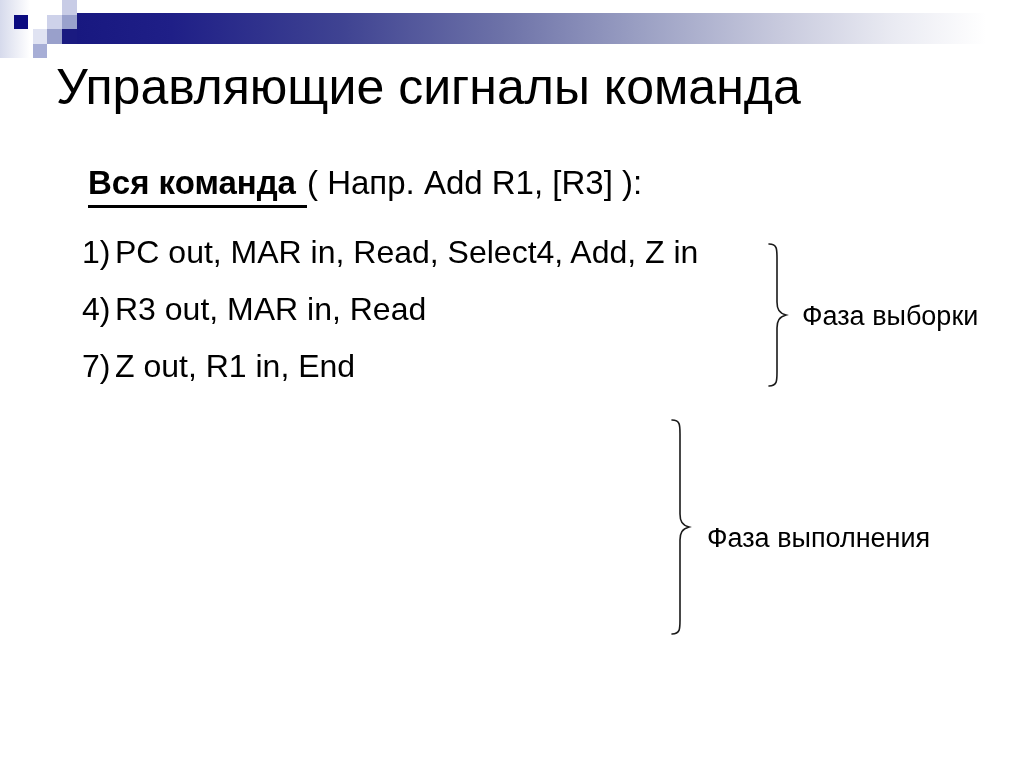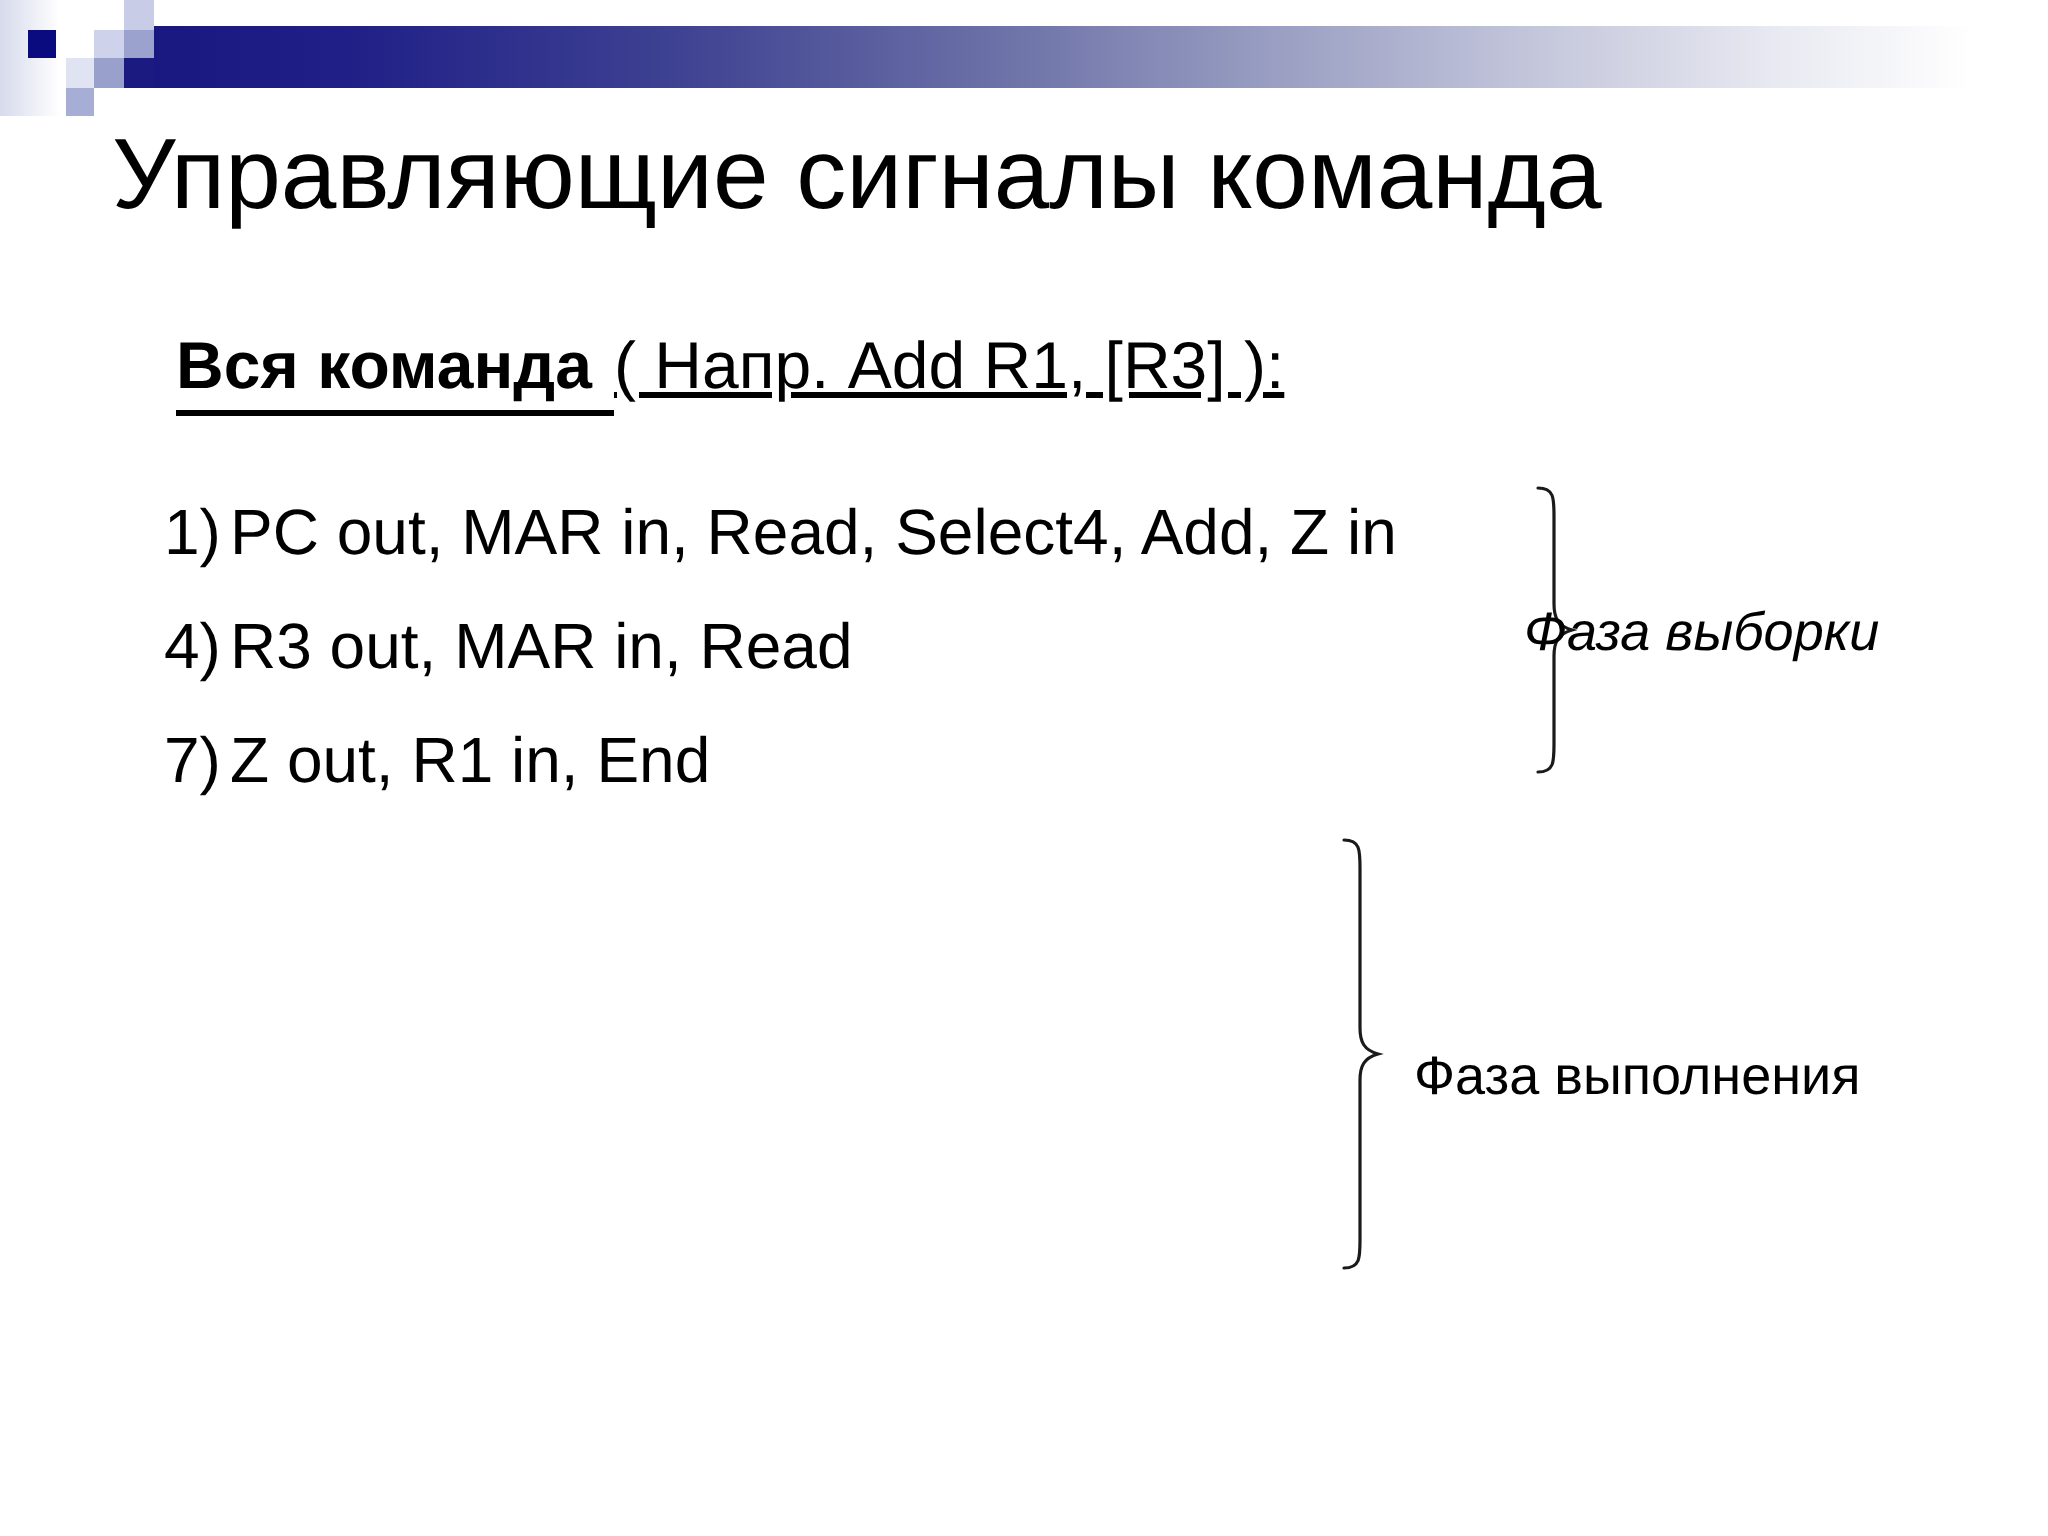--- a/index.html
+++ b/index.html
@@ -33,45 +33,45 @@
   .sq-h{left:33px;top:44px;width:14px;height:14px;background:#a7aed6;}
 
   
   .title{
     position:absolute;left:56px;top:59px;
     font-size:50px;line-height:1.15;
     white-space:nowrap;
   }
   .subtitle{
     position:absolute;left:88px;top:164px;
-    font-size:33px;line-height:1.15;white-space:nowrap;text-decoration:underline;
+    font-size:33px;line-height:1.15;white-space:nowrap;
   }
   .subtitle .lead{
     font-weight:bold;
     display:inline-block;
     border-bottom:3px solid #000;
     padding-right:11px;
     padding-bottom:3px;
   }
   .subtitle .rest{font-weight:normal;}
 
   .cmd-list{
-    position:absolute;left:82px;top:238px;
+    position:absolute;left:82px;top:224px;
     font-size:32px;
   }
   .cmd-row{
     height:57px;line-height:57px;white-space:nowrap;
   }
   .cmd-num{display:inline-block;width:33px;}
 
   .phase-label{
     position:absolute;
     font-size:27px;line-height:1.2;white-space:nowrap;
   }
-  .phase-label.fetch{left:762px;top:300px;font-style:italic;}
+  .phase-label.fetch{left:802px;top:300px;}
   .phase-label.execute{left:707px;top:522px;}
 
   .brace{position:absolute;}
   .brace.b1{left:765px;top:242px;}
   .brace.b2{left:668px;top:418px;}
 </style>
 </head>
 <body>
 
 <div class="header-decoration">

